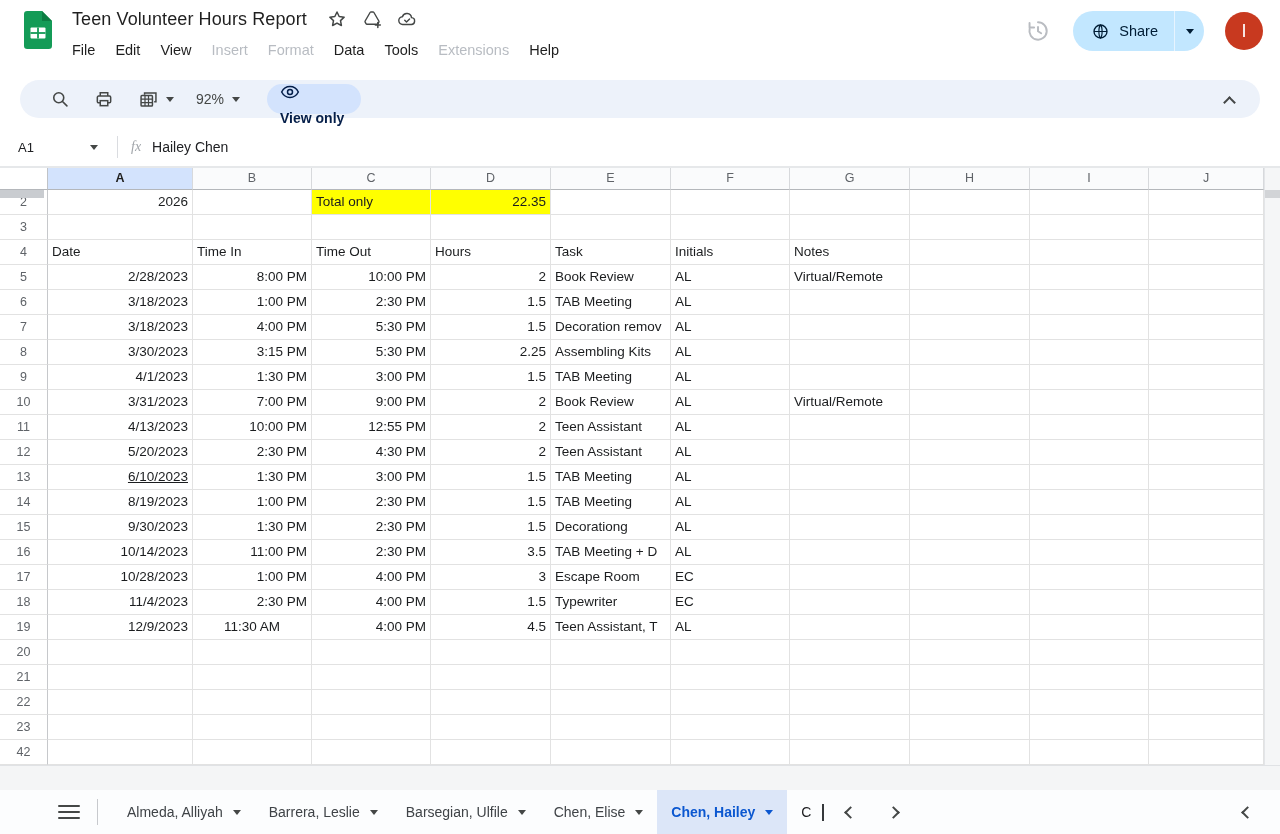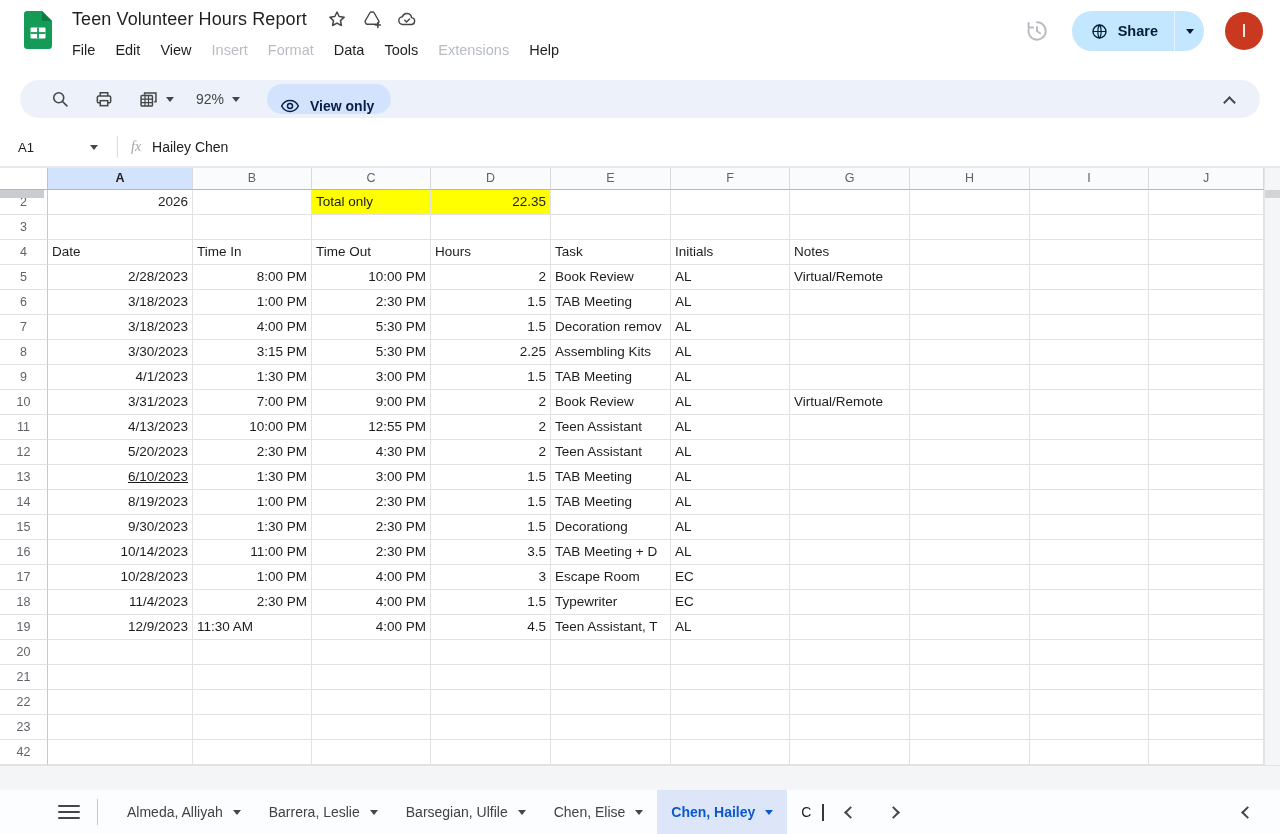--- a/index.html
+++ b/index.html
@@ -14,35 +14,35 @@
   .doc-title { font-size:18px; color:#1f1f1f; letter-spacing:.1px; }
   .title-icons { display:flex; align-items:center; gap:13px; margin-left:4px; }
   .ticon { display:flex; align-items:center; justify-content:center; width:22px; height:22px; }
   .menu-bar { position:absolute; left:62px; top:39px; display:flex; }
   .menu-item { font-size:14.5px; color:#1f1f1f; padding:3px 10px; border-radius:4px; cursor:default; }
   .menu-item.disabled { color:#b8bcc2; }
   .appbar-right { position:absolute; right:17px; top:11px; display:flex; align-items:center; }
   .history-btn { margin-right:22px; display:flex; align-items:center; }
   .share-pill { display:flex; align-items:stretch; height:40px; border-radius:20px; background:#c2e7ff; overflow:hidden; }
   .share-main { display:flex; align-items:center; gap:9px; padding:0 16px 0 18px; }
-  .share-label { font-size:14.5px; font-weight:700; color:#001d35; }
+  .share-label { font-size:14.5px; font-weight:400; color:#001d35; }
   .share-drop { display:flex; align-items:center; justify-content:center; width:30px; border-left:1px solid #e7f4ff; }
   .avatar { width:38px; height:38px; border-radius:50%; background:#c8391f; color:#fff; font-size:18px;
             display:flex; align-items:center; justify-content:center; margin-left:21px; font-weight:400; }
 
   
   .toolbar-area { height:62px; padding:14px 20px 0; background:#fff; }
   .toolbar-band { position:relative; height:38px; border-radius:19px; background:#edf2fa; display:flex; align-items:center; padding:0 20px; }
   .tb-icon { display:flex; align-items:center; justify-content:center; width:24px; height:24px; }
   .tb-sep { margin-left:20px; }
   .caret { width:0; height:0; border-left:4px solid transparent; border-right:4px solid transparent; border-top:5px solid #444746; display:inline-block; }
   .tb-caret { margin-left:6px; }
   .zoom-ctl { display:flex; align-items:center; margin-left:22px; }
   .zoom-label { font-size:14px; color:#444746; margin-right:8px; }
-  .viewonly-chip { display:flex; align-items:flex-end; gap:10px; height:30px; border-radius:15px; background:#d3e3fd; padding:0 17px 0 13px; margin-left:27px; }
+  .viewonly-chip { display:flex; align-items:flex-start; gap:10px; height:30px; border-radius:15px; background:#d3e3fd; padding:0 17px 0 13px; margin-left:27px;flex-direction:column; }
   .viewonly-label { font-size:14px; font-weight:600; color:#041e49; }
   .collapse-btn { position:absolute; right:26px; top:13px; }
   .chev { width:9px; height:9px; border-left:2px solid #444746; border-bottom:2px solid #444746; display:inline-block; }
   .chev-up { transform:rotate(135deg); }
   .chev-left { transform:rotate(45deg); }
   .chev-right { transform:rotate(225deg); }
 
   
   .formula-bar { height:40px; display:flex; align-items:center; padding-left:18px; border-bottom:2px solid #e6e8ea; background:#fff; }
   .cell-ref { width:72px; font-size:13px; color:#202124; }
@@ -444,21 +444,21 @@
             <div class="cell" style="width: 120px; text-align: left;">Typewriter</div>
             <div class="cell" style="width: 119px; text-align: left;">EC</div>
             <div class="cell" style="width: 120px;"></div>
             <div class="cell" style="width: 120px;"></div>
             <div class="cell" style="width: 119px;"></div>
             <div class="cell" style="width: 115px;"></div>
           </div>
           <div class="sheet-row">
             <div class="row-num">19</div>
             <div class="cell" style="width: 145px; text-align: right;">12/9/2023</div>
-            <div class="cell" style="width: 119px; text-align: left;">11:30 AM</div>
+            <div class="cell" style="width: 119px; text-align: center;">11:30 AM</div>
             <div class="cell" style="width: 119px; text-align: right;">4:00 PM</div>
             <div class="cell" style="width: 120px; text-align: right;">4.5</div>
             <div class="cell" style="width: 120px; text-align: left;">Teen Assistant, T</div>
             <div class="cell" style="width: 119px; text-align: left;">AL</div>
             <div class="cell" style="width: 120px;"></div>
             <div class="cell" style="width: 120px;"></div>
             <div class="cell" style="width: 119px;"></div>
             <div class="cell" style="width: 115px;"></div>
           </div>
           <div class="sheet-row">

